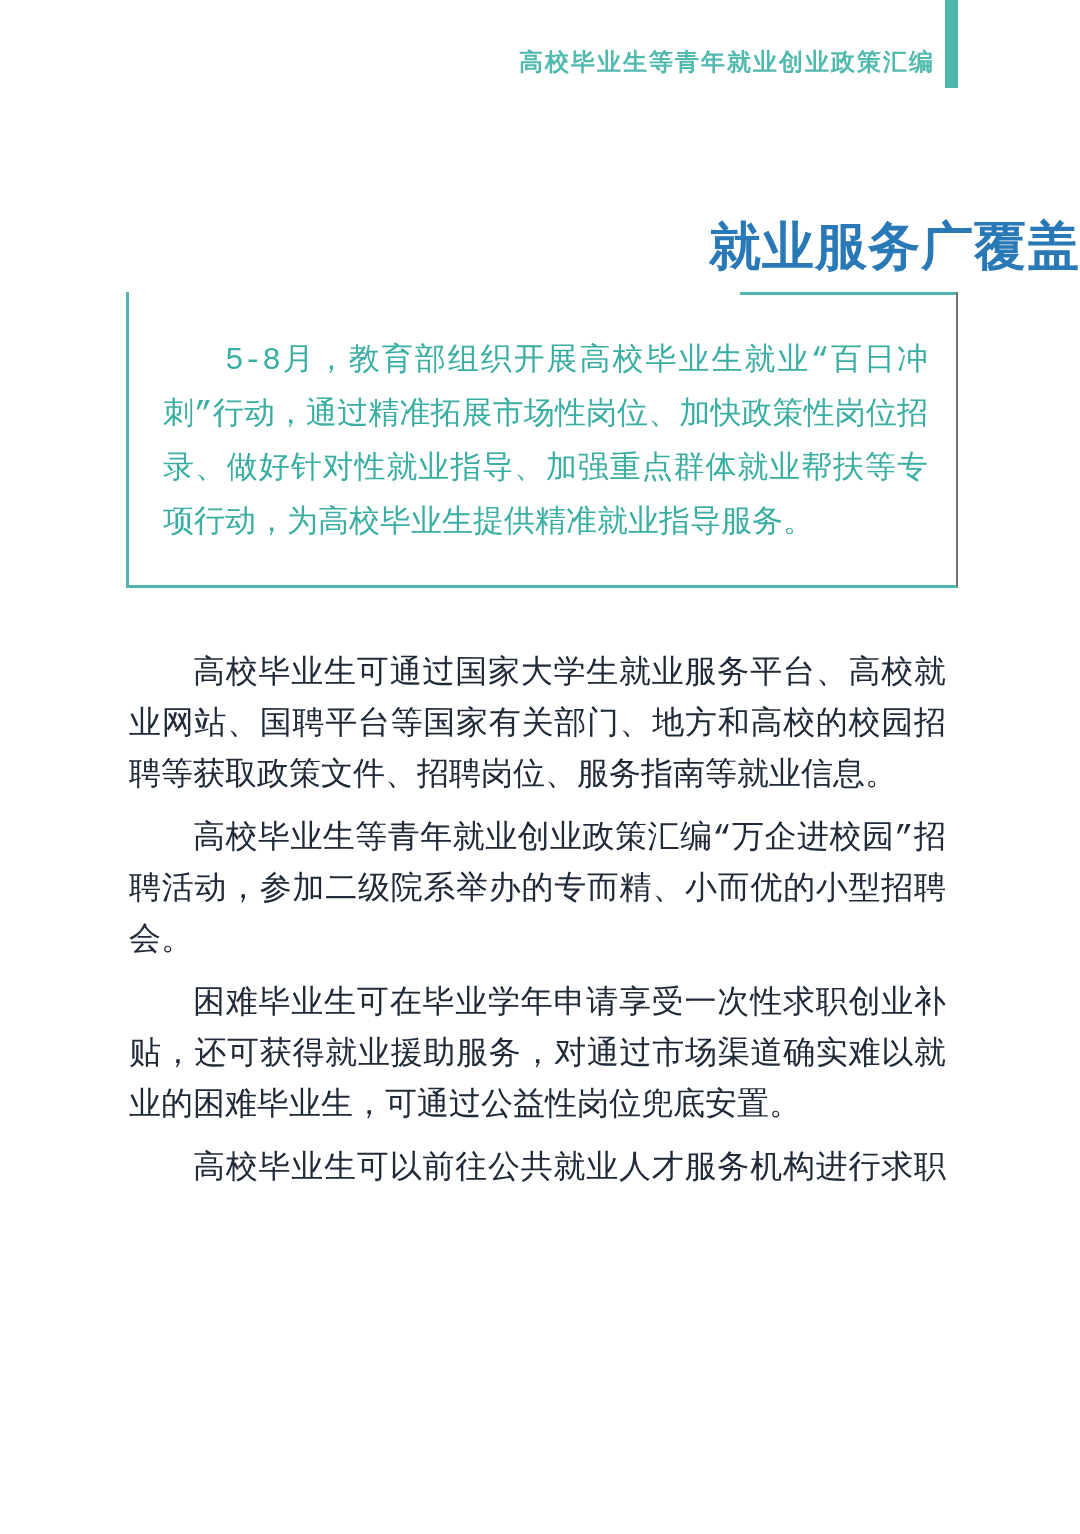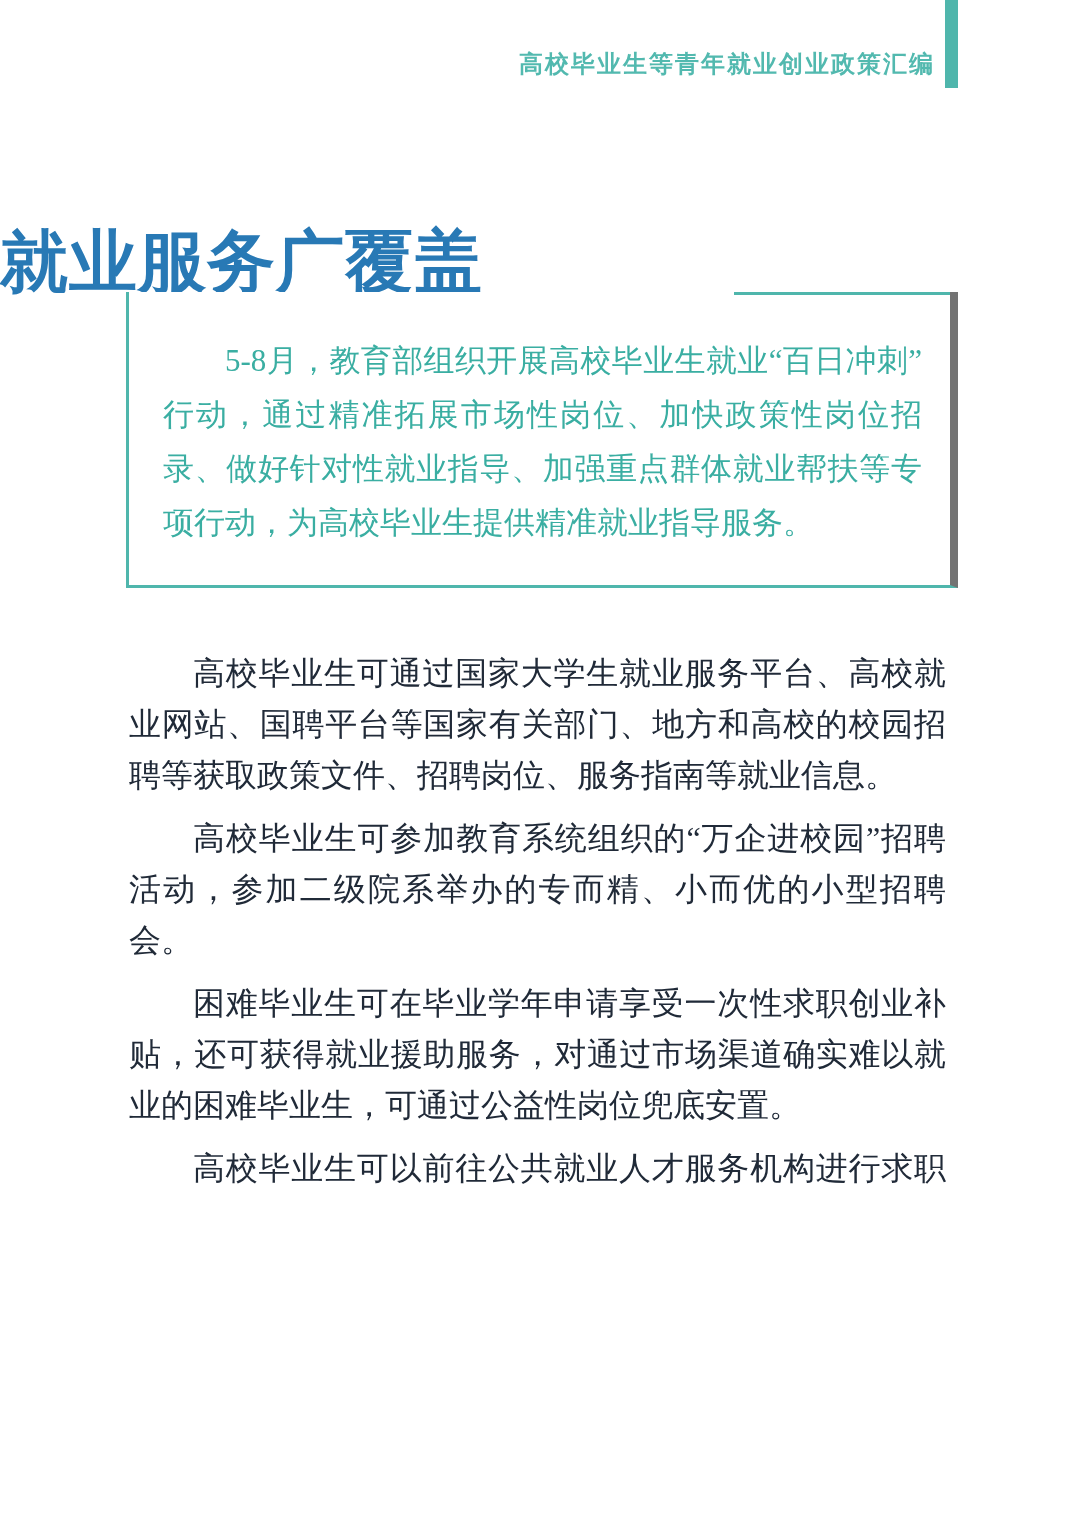--- a/index.html
+++ b/index.html
@@ -1,52 +1,52 @@
 <!DOCTYPE html>
 <html lang="zh"><head>
 <meta charset="utf-8">
 <style>
   html,body{margin:0;padding:0;background:#ffffff;}
   .page{
     position:relative;
     width:1080px;height:1201px;
     background:#ffffff;
-    font-family:Liberation Serif, serif;
+    font-family:Liberation Mono, monospace;
     overflow:hidden;
   }
   
   .header-bar{
     position:absolute;top:0;right:122px;
     width:13px;height:88px;
     background:#4fb6ac;
   }
   .header-title{
     position:absolute;top:50px;right:145px;
     font-size:24px;line-height:28px;
     letter-spacing:2px;
     font-weight:600;
     color:#52b9af;
     white-space:nowrap;
   }
   
   .doc-title{
     position:absolute;top:186px;left:0;width:100%;
-    text-align:left;
-    font-size:68px;line-height:60px;
+    text-align:right;
+    font-size:52px;line-height:60px;
     font-weight:700;
     letter-spacing:1px;
     color:#2879b5;
   }
   
   .quote-box{
     position:absolute;left:126px;top:292px;
     width:832px;height:296px;
     box-sizing:border-box;
     border-left:3px solid #4fb6ac;
-    border-right:8px solid #737373;
+    border-right:2px solid #737373;
     border-bottom:3px solid #4fb6ac;
     background:#ffffff;
   }
   .quote-box-topline{
     position:absolute;top:0;right:0;
     width:216px;height:3px;
     background:#4fb6ac;
   }
   .quote-text{
     margin:0;
@@ -88,20 +88,20 @@
 
   <h1 class="doc-title">就业服务广覆盖</h1>
 
   <div class="quote-box">
     <div class="quote-box-topline"></div>
     <p class="quote-text">5-8月，教育部组织开展高校毕业生就业“百日冲刺”行动，通过精准拓展市场性岗位、加快政策性岗位招录、做好针对性就业指导、加强重点群体就业帮扶等专项行动，为高校毕业生提供精准就业指导服务。</p>
   </div>
 
   <div class="content">
     <p>高校毕业生可通过国家大学生就业服务平台、高校就业网站、国聘平台等国家有关部门、地方和高校的校园招聘等获取政策文件、招聘岗位、服务指南等就业信息。</p>
-    <p>高校毕业生可参加教育系统组织的“万企进校园”招聘活动，参加二级院系举办的专而精、小而优的小型招聘会。</p>
+    <p>高校毕业生等青年就业创业政策汇编“万企进校园”招聘活动，参加二级院系举办的专而精、小而优的小型招聘会。</p>
     <p>困难毕业生可在毕业学年申请享受一次性求职创业补贴，还可获得就业援助服务，对通过市场渠道确实难以就业的困难毕业生，可通过公益性岗位兜底安置。</p>
     <p>高校毕业生可以前往公共就业人才服务机构进行求职登记和失业登记，提出就业需求，获得岗位信息、职业指导、职业培训、就业见习等就业服务，参加二级院系举办的专而精。</p>
   </div>
 
   <div class="page-number">08</div>
 
 </div>
 
 </body></html>

